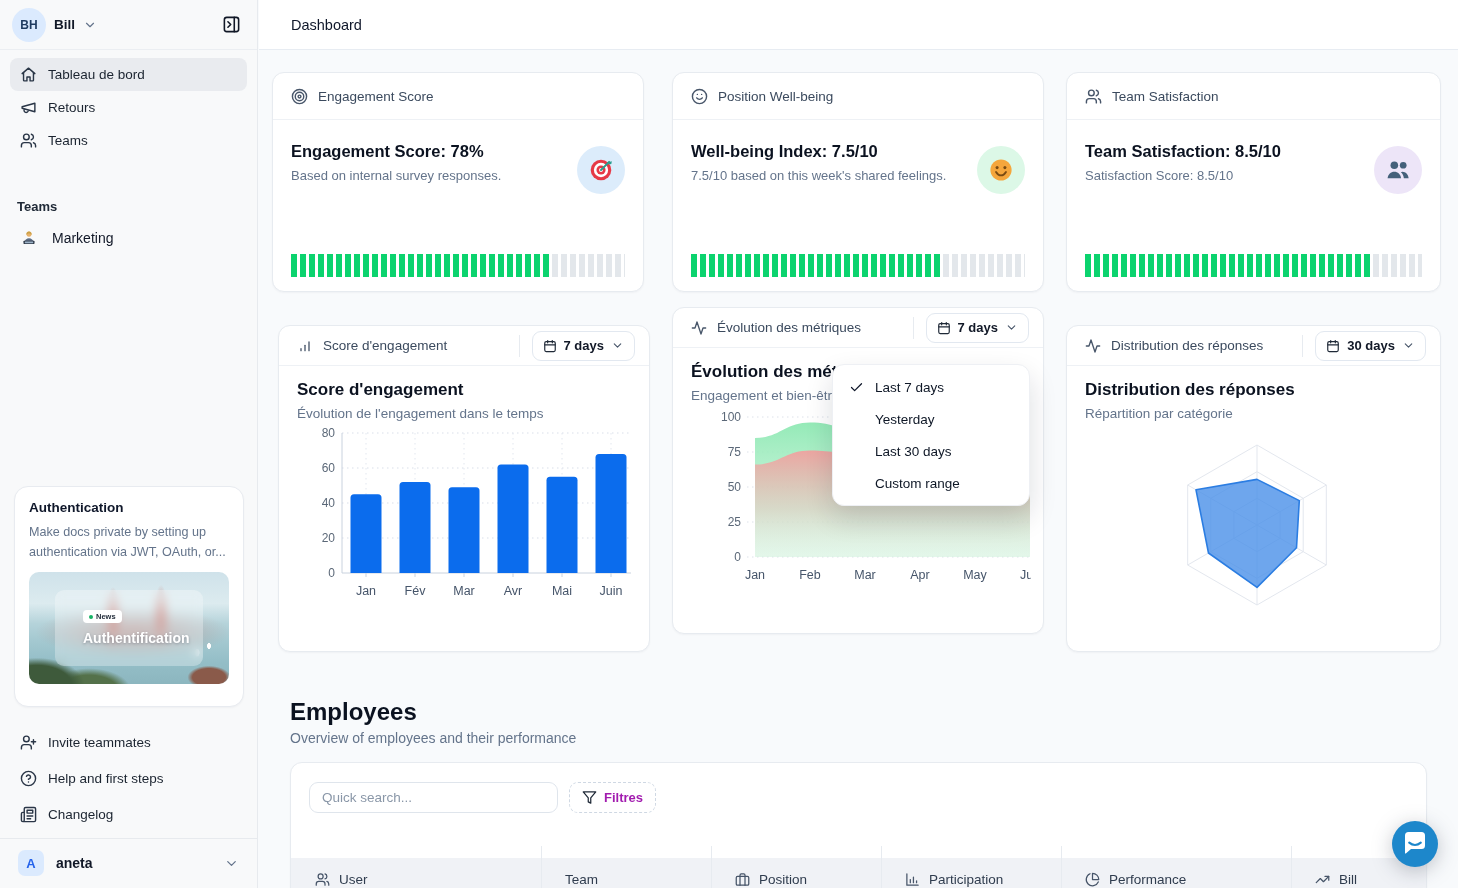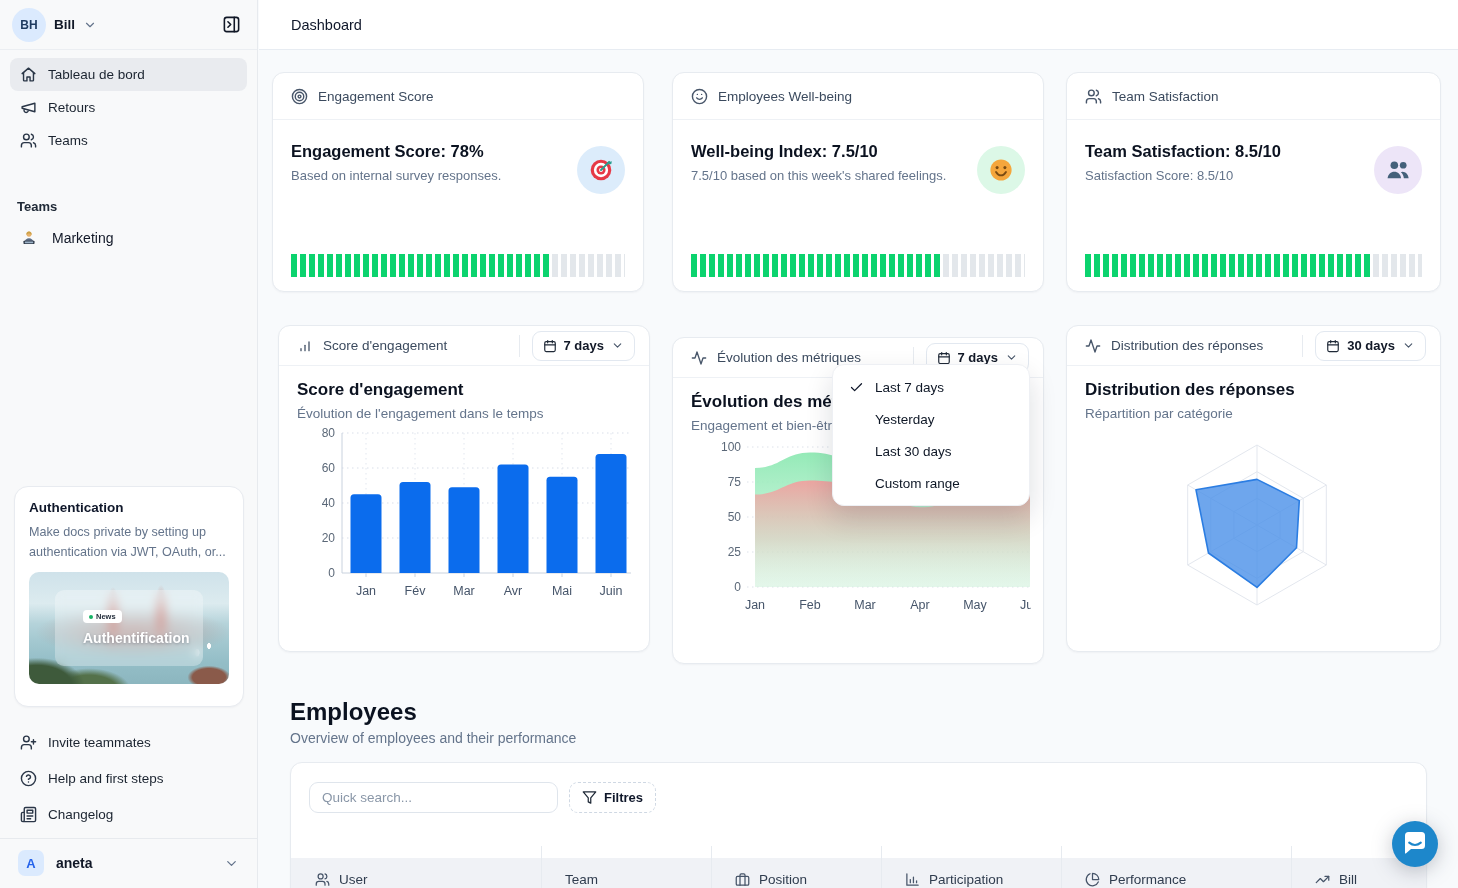--- a/index.html
+++ b/index.html
@@ -81,21 +81,21 @@
   .dropdown { position:absolute; left:832px; top:364px; width:198px; background:#fff; border:1px solid #eef0f4; border-radius:12px; box-shadow:0 12px 28px rgba(15,23,42,.14); padding:6px 0; z-index:50; }
   .dd-item { height:32px; display:flex; align-items:center; gap:9px; padding:0 16px; font-size:13.5px; color:#0e1726; cursor:pointer; }
   .dd-item .ckspace { width:17px; display:flex; color:#0f172a; }
 
   
   .emp-title { position:absolute; left:290px; top:698px; font-size:24px; font-weight:800; color:#0b1220; }
   .emp-sub { position:absolute; left:290px; top:730px; font-size:14px; color:#64748b; }
   .table-card { position:absolute; left:290px; top:762px; width:1137px; height:140px; background:#fff; border:1px solid #e7ebf0; border-radius:12px 12px 0 0; box-shadow:0 1px 2px rgba(16,24,40,.04); overflow:hidden; }
   .search-input { position:absolute; left:18px; top:19px; width:249px; height:31px; border:1px solid #dfe5ec; border-radius:9px; padding:0 12px; font-size:13.5px; color:#0f172a; font-family:inherit; background:#fff; }
   .search-input::placeholder { color:#8a97a8; }
-  .filter-btn { position:absolute; left:278px; top:19px; height:31px; padding:0 12px; display:flex; align-items:center; gap:7px; border:1px dashed #cfd8e3; border-radius:9px; background:#fff; font-size:13px; font-weight:600; color:#0f172a; cursor:pointer; font-family:inherit; }
+  .filter-btn { position:absolute; left:278px; top:19px; height:31px; padding:0 12px; display:flex; align-items:center; gap:7px; border:1px dashed #cfd8e3; border-radius:9px; background:#fff; font-size:13px; font-weight:600; color:#a21caf; cursor:pointer; font-family:inherit; }
   .filter-btn .ic { display:flex; color:#1f2937; }
   .thead { position:absolute; left:0; right:0; top:83px; bottom:0; }
   .thead-bg { position:absolute; left:0; right:0; top:12px; bottom:0; background:#f0f2f6; }
   .th-cell { position:absolute; top:12px; bottom:0; display:flex; align-items:center; gap:9px; padding-left:24px; font-size:13.5px; font-weight:500; color:#2f3c4e; }
   .th-cell .ic { display:flex; color:#475569; }
   .th-sep { position:absolute; top:0; bottom:0; width:1px; background:#e7ebf0; }
 
   
   .chat-fab { position:absolute; left:1392px; top:821px; width:46px; height:46px; border:none; background:transparent; cursor:pointer; filter:drop-shadow(0 4px 10px rgba(15,23,42,.25)); padding:0; }
 </style>
@@ -264,21 +264,21 @@
         <section class="card stat" style="left: 672px; top: 72px; width: 372px; height: 220px;">
           <div class="card-head">
        <span class="ic">
               <svg width="17" height="17" viewBox="0 0 24 24" fill="none" stroke="currentColor" stroke-width="2" stroke-linecap="round" stroke-linejoin="round">
                 <circle cx="12" cy="12" r="10"></circle>
                 <path d="M8 14s1.5 2 4 2 4-2 4-2"></path>
                 <line x1="9" y1="9" x2="9.01" y2="9"></line>
                 <line x1="15" y1="9" x2="15.01" y2="9"></line>
               </svg>
             </span>
-       <span class="card-head-label">Employees Well-being</span>
+       <span class="card-head-label">Position Well-being</span>
      </div>
      <div class="stat-body">
        <div class="stat-title">Well-being Index: 7.5/10</div>
        <div class="stat-sub">7.5/10 based on this week's shared feelings.</div>
        <div class="stat-badge" style="background:#dcf8e7">
               <svg width="26" height="26" viewBox="0 0 24 24" fill="none">
                 <circle cx="12" cy="12" r="9.8" fill="#f5a63c"></circle>
                 <circle cx="8.4" cy="9.8" r="1.4" fill="#7a4b12"></circle>
                 <circle cx="15.6" cy="9.8" r="1.4" fill="#7a4b12"></circle>
                 <path d="M7.4 13.8c1.3 2.1 3 3.2 4.6 3.2s3.3-1.1 4.6-3.2" fill="none" stroke="#7a4b12" stroke-width="1.7" stroke-linecap="round"></path>
@@ -384,21 +384,21 @@
               <line x1="314" y1="148" x2="314" y2="152" stroke="#c9d2de"></line>
               <text x="69" y="170" text-anchor="middle" font-size="12.5" fill="#46556a">Jan</text>
               <text x="118" y="170" text-anchor="middle" font-size="12.5" fill="#46556a">Fév</text>
               <text x="167" y="170" text-anchor="middle" font-size="12.5" fill="#46556a">Mar</text>
               <text x="216" y="170" text-anchor="middle" font-size="12.5" fill="#46556a">Avr</text>
               <text x="265" y="170" text-anchor="middle" font-size="12.5" fill="#46556a">Mai</text>
               <text x="314" y="170" text-anchor="middle" font-size="12.5" fill="#46556a">Juin</text>
             </svg>
      </div>
         </section>
-        <section class="card chart" style="left: 672px; top: 337px; width: 372px; height: 327px;">
+        <section class="card chart" style="left: 672px; top: 307px; width: 372px; height: 327px;">
           <div class="card-head">
        <span class="ic">
               <svg width="16" height="16" viewBox="0 0 24 24" fill="none" stroke="currentColor" stroke-width="2" stroke-linecap="round" stroke-linejoin="round">
                 <path d="M22 12h-4l-3 9L9 3l-3 9H2"></path>
               </svg>
             </span>
        <span class="card-head-label">Évolution des métriques</span>
        <span class="head-right">
          <span class="head-sep"></span>
          <button class="range-btn">

